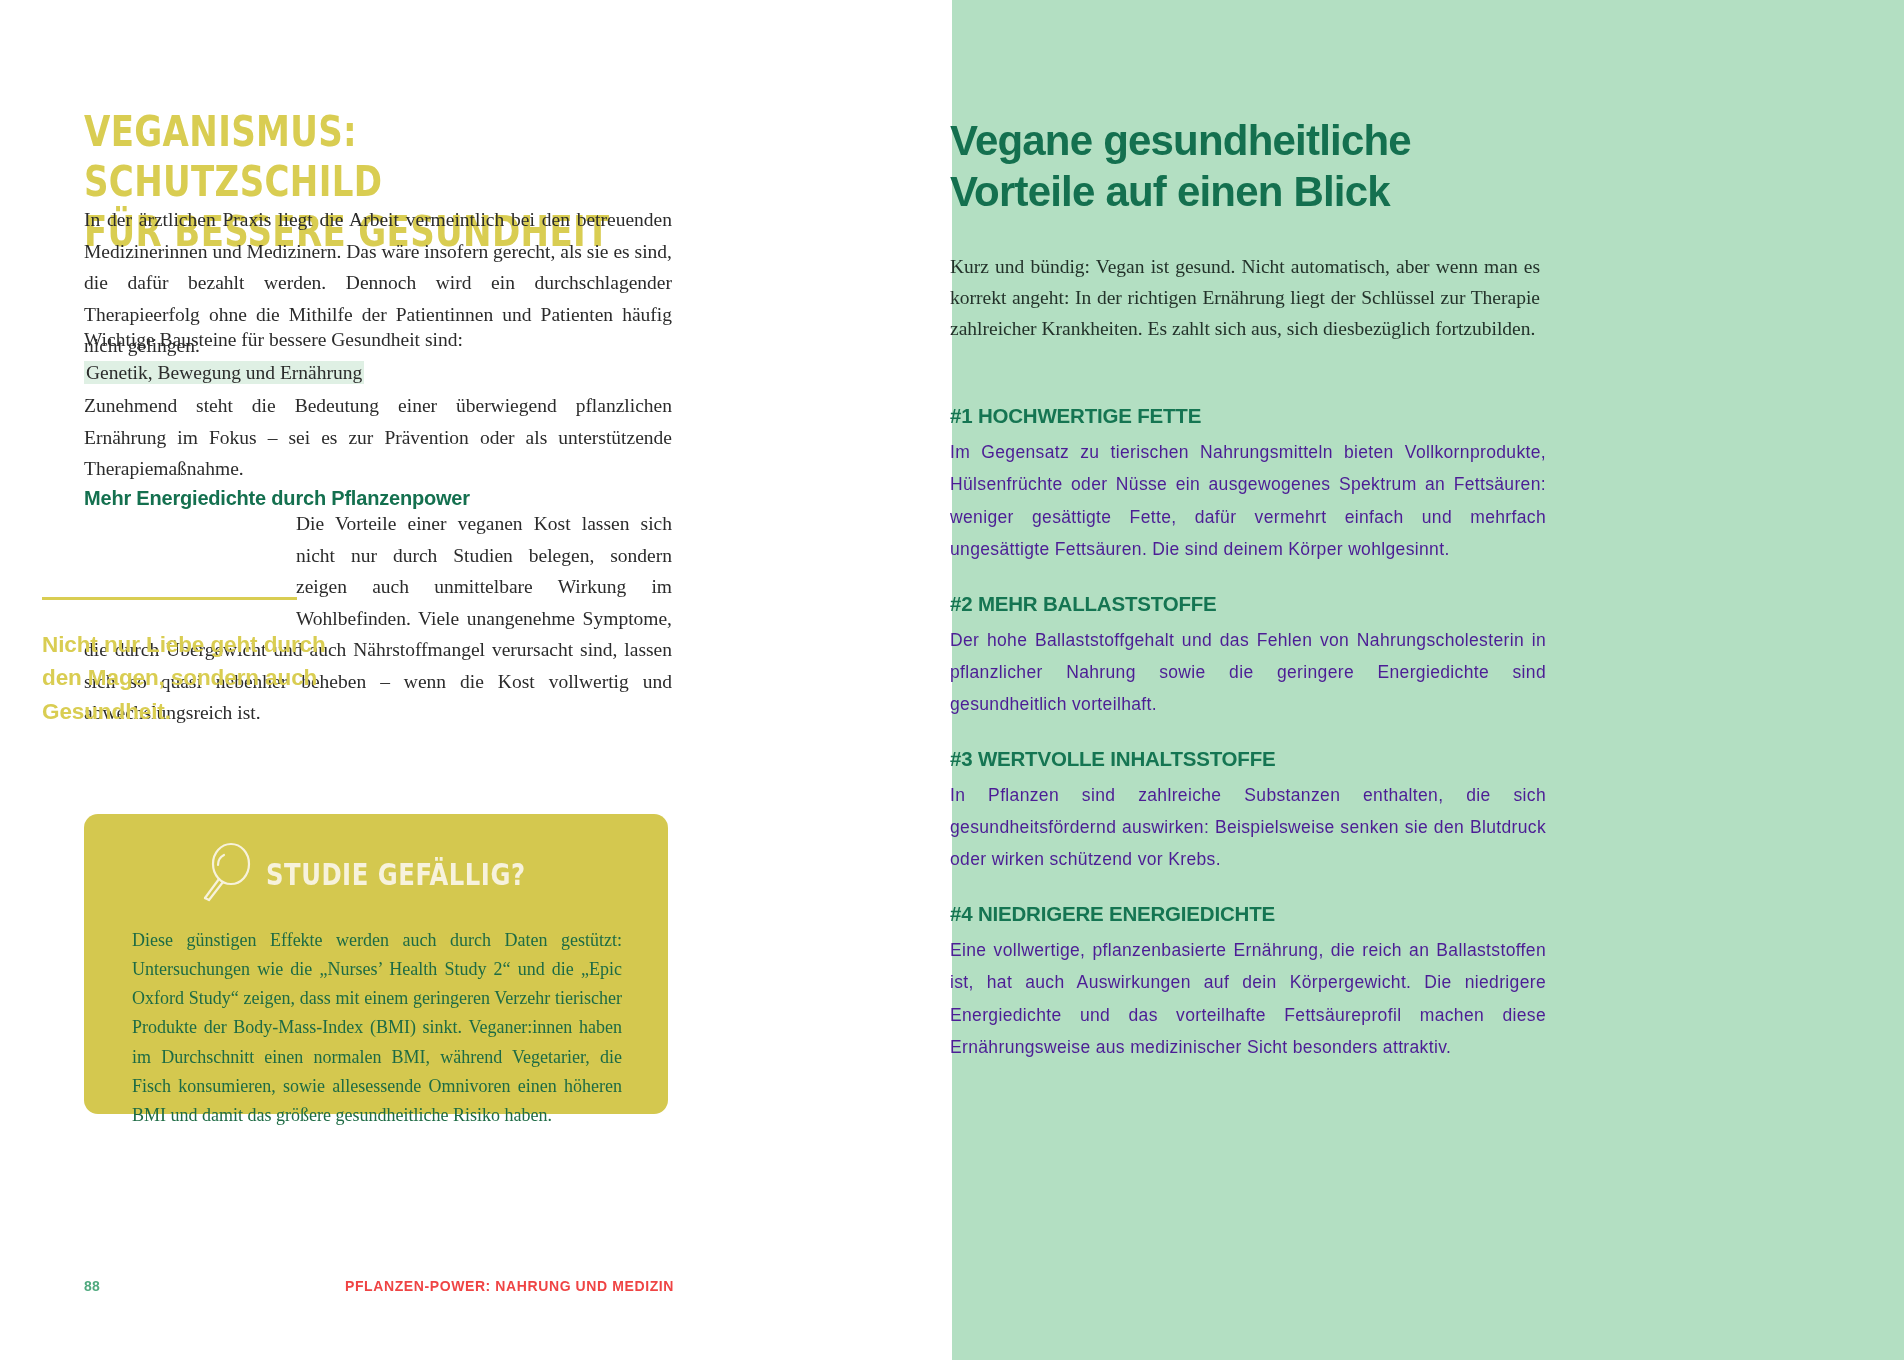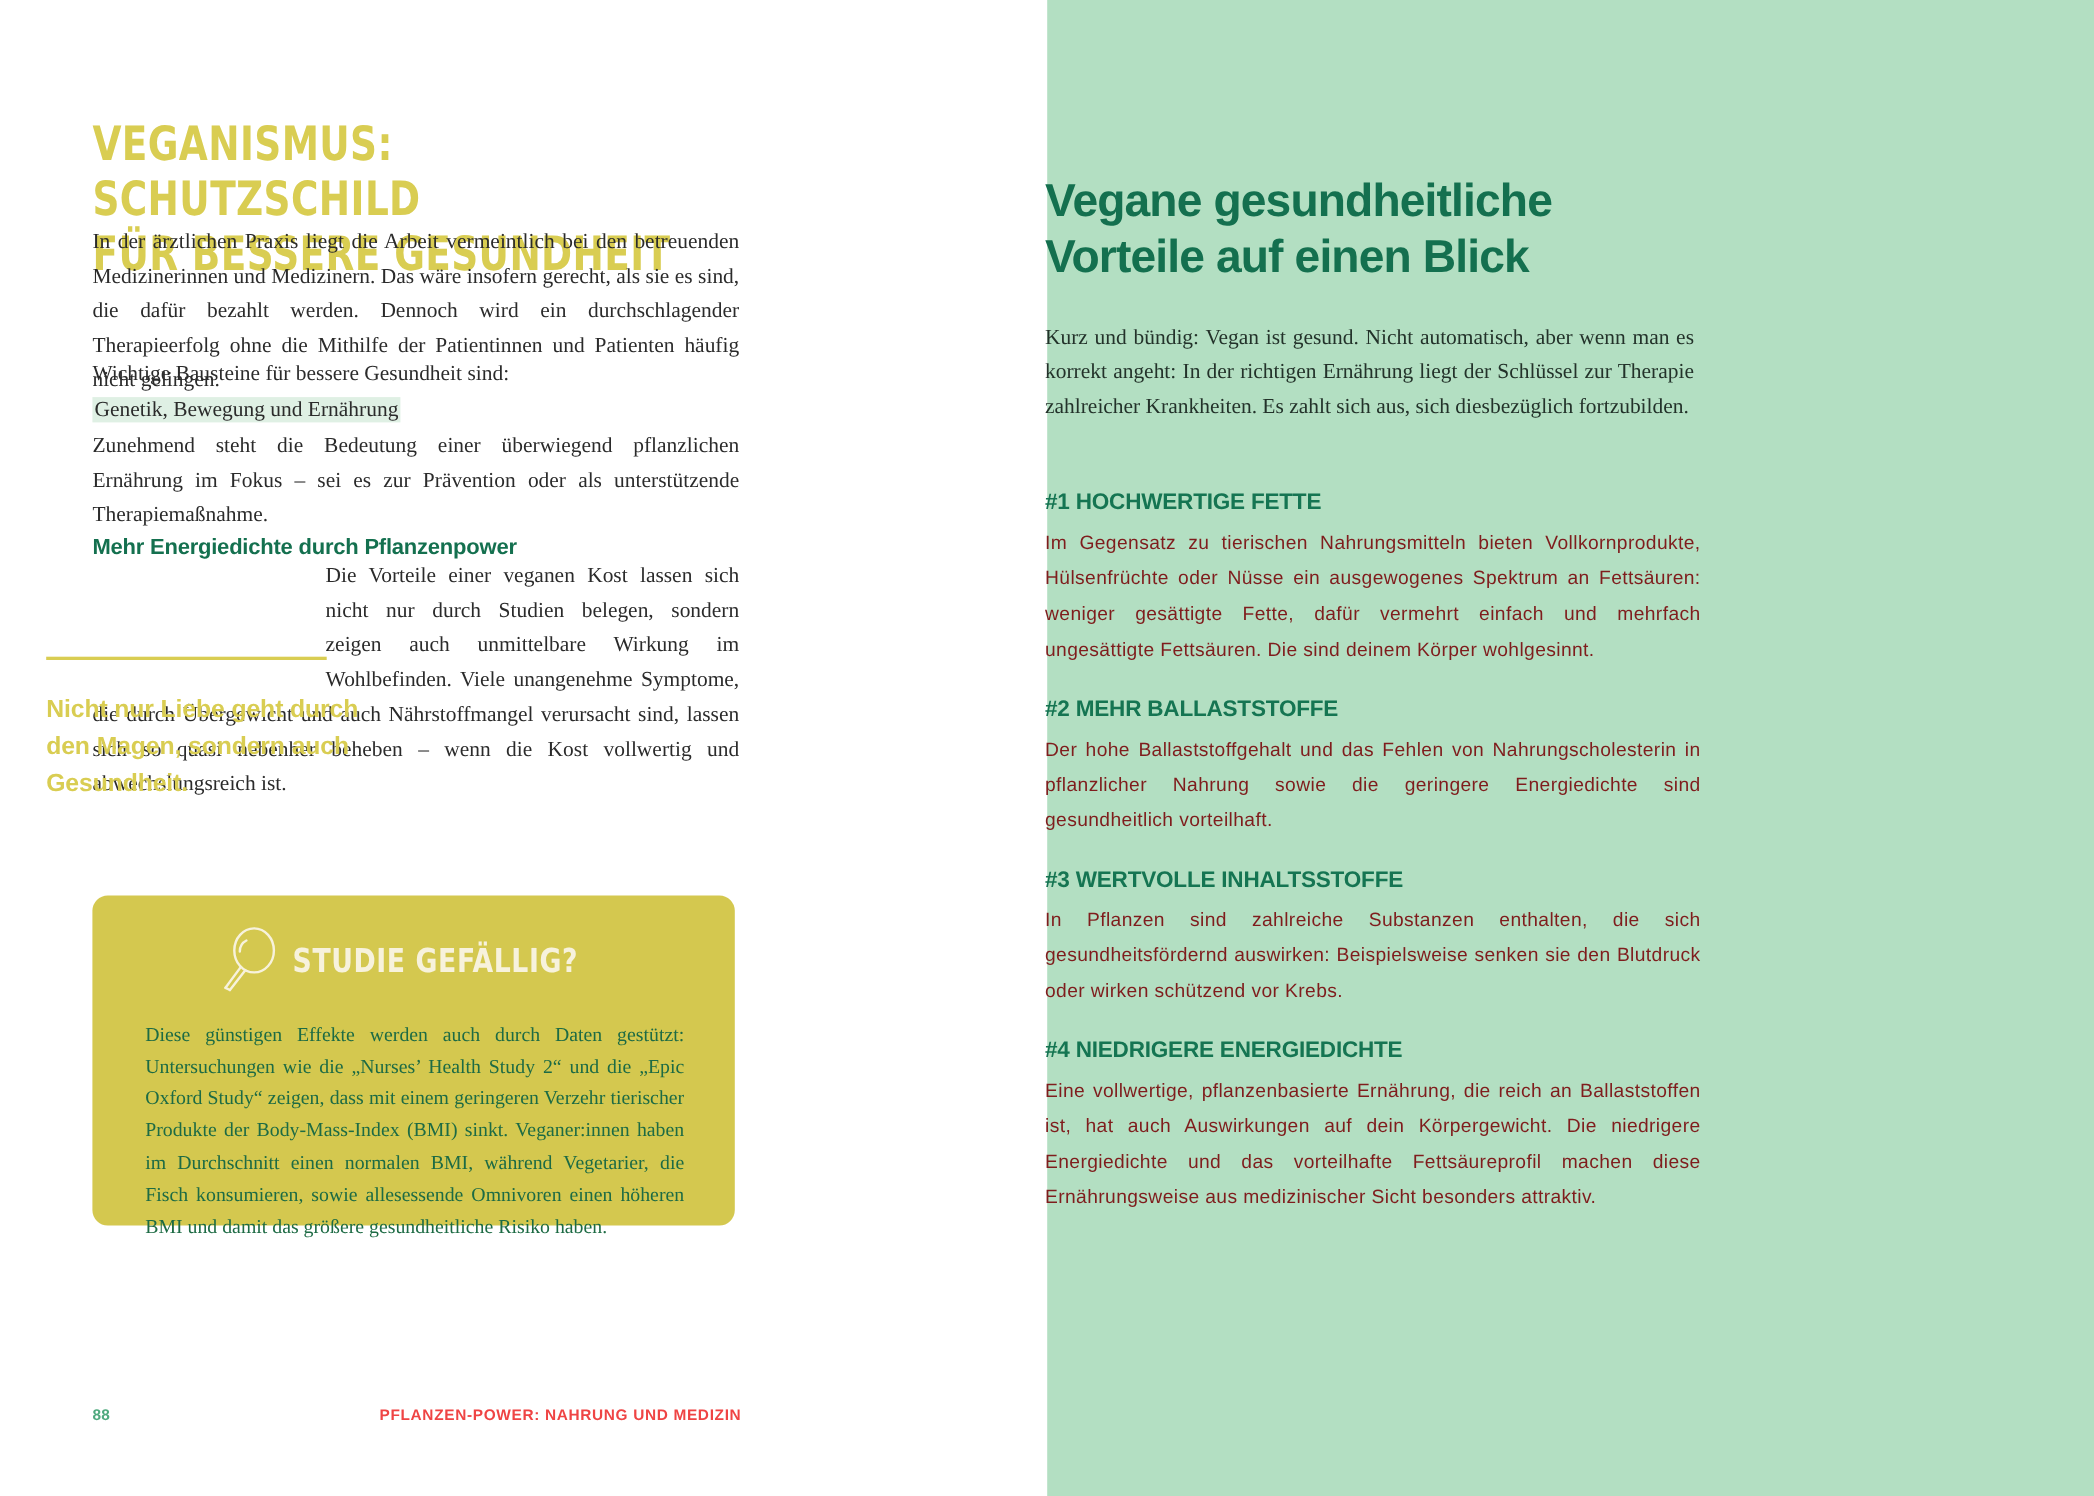--- a/index.html
+++ b/index.html
@@ -232,21 +232,21 @@
     margin: 0 0 8px 0;
     color: #157552;
     font-family: "Liberation Sans", sans-serif;
     font-weight: 700;
     font-size: 20.5px;
     letter-spacing: -0.2px;
     text-transform: uppercase;
   }
   .r-sec p {
     margin: 0;
-    color: #7f1d1d;
+    color: #4c1d95;
     font-family: "Liberation Sans", sans-serif;
     font-weight: 500;
     font-size: 17.5px;
     line-height: 1.85;
     letter-spacing: 0.35px;
     text-align: justify;
   }
 </style>
 </head>
 <body>
@@ -301,21 +301,21 @@
       </div>
       <div class="study-body serif">Diese günstigen Effekte werden auch durch Daten gestützt: Untersuchungen wie die „Nurses’ Health Study 2“ und die „Epic Oxford Study“ zeigen, dass mit einem geringeren Verzehr tierischer Produkte der Body-Mass-Index (BMI) sinkt. Veganer:innen haben im Durchschnitt einen normalen BMI, während Vegetarier, die Fisch konsumieren, sowie allesessende Omnivoren einen höheren BMI und damit das größere gesundheitliche Risiko haben.</div>
     </div>
 
     <div class="footer-page">88</div>
     <div class="footer-title">PFLANZEN-POWER: NAHRUNG UND MEDIZIN</div>
   </div>
 
   <div class="page-right">
     <div class="r-inner" style="left:0;">
-      <div style="position:absolute; left:-98px; top:0; width:952px; height:1096px;margin-top:41px;">
+      <div style="position:absolute; left:-98px; top:0; width:952px; height:1096px;">
         <h2 class="r-headline" style="left:96px;">Vegane gesundheitliche
 Vorteile auf einen Blick</h2>
 
         <div class="r-intro serif" style="left:96px;">Kurz und bündig: Vegan ist gesund. Nicht automatisch, aber wenn man es korrekt angeht: In der richtigen Ernährung liegt der Schlüssel zur Therapie zahlreicher Krankheiten. Es zahlt sich aus, sich diesbezüglich fortzubilden.</div>
 
         <div class="r-sections" style="left:96px;">
 
           <div class="r-sec">
             <h3>#1 HOCHWERTIGE FETTE</h3>
             <p>Im Gegensatz zu tierischen Nahrungsmitteln bieten Vollkornprodukte, Hülsenfrüchte oder Nüsse ein ausgewogenes Spektrum an Fettsäuren: weniger gesättigte Fette, dafür vermehrt einfach und mehrfach ungesättigte Fettsäuren. Die sind deinem Körper wohlgesinnt.</p>

